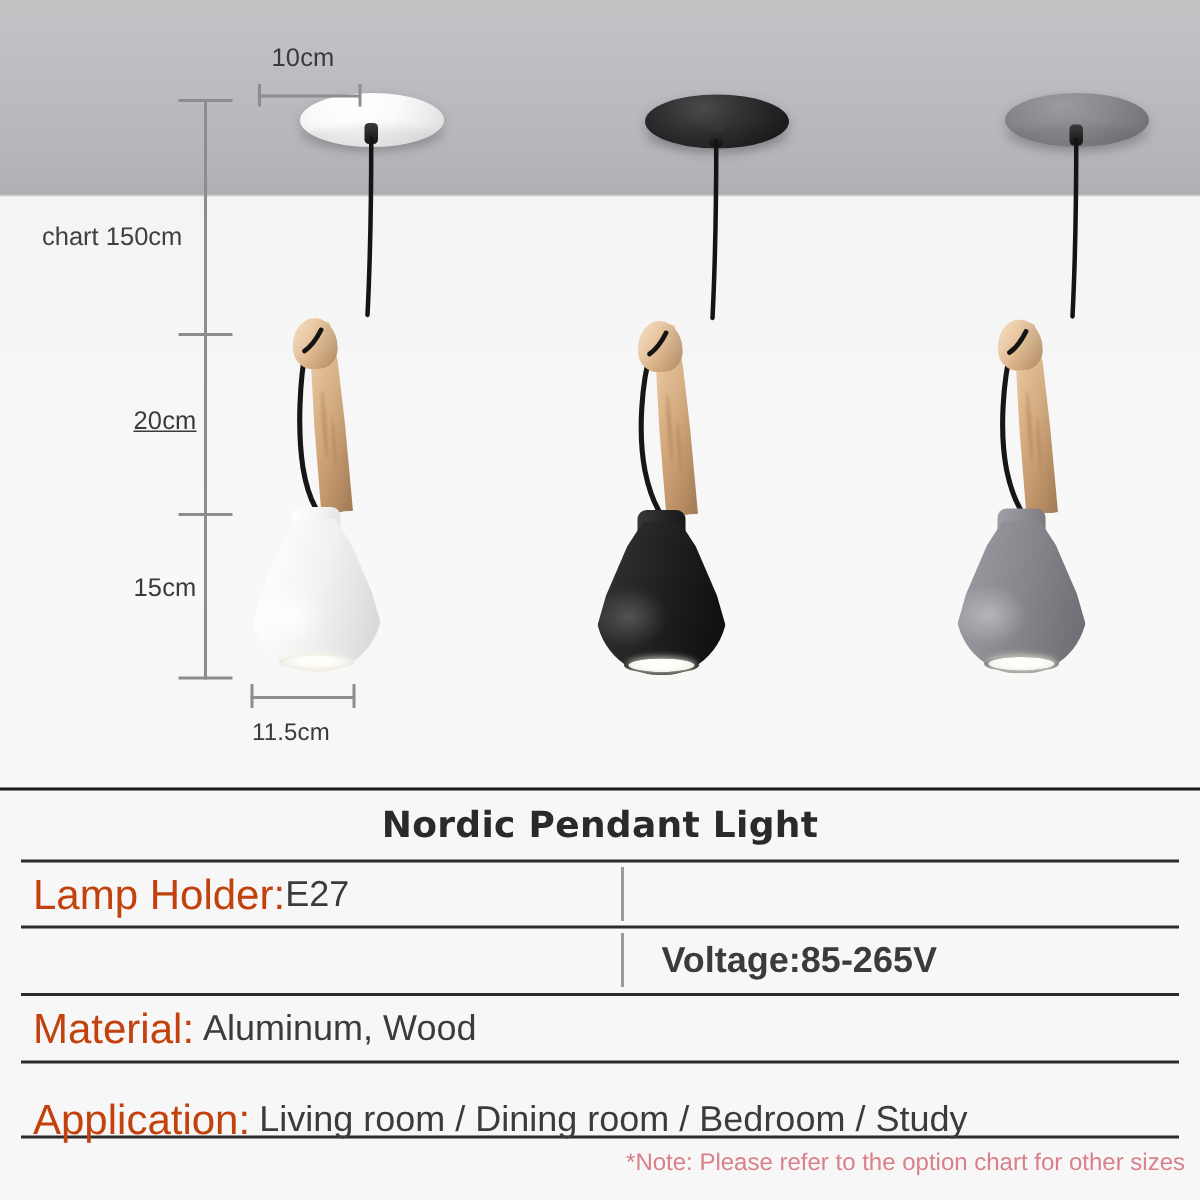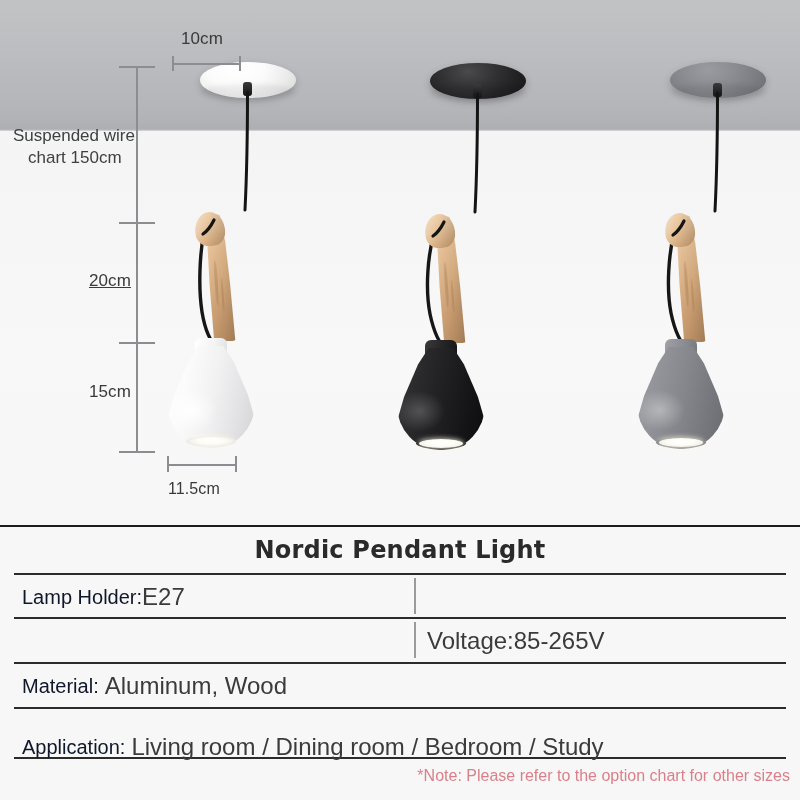--- a/index.html
+++ b/index.html
@@ -112,21 +112,21 @@
 
   
   .spec{position:absolute;left:0;top:518px;width:800px;height:282px;background:#f7f7f7;}
   .spec-top-border{position:absolute;left:0;top:7px;width:800px;height:2px;background:#1c1c1c;}
   .spec-title{position:absolute;left:0;top:18px;width:800px;text-align:center;
     font-size:24px;font-weight:bold;color:#2a2a2a;letter-spacing:.2px;
     font-family:"DejaVu Sans", sans-serif;}
   .rowline{position:absolute;height:1.5px;background:#2b2b2b;}
   .vline{position:absolute;width:1.5px;background:#9b9b9b;}
   .cell{position:absolute;display:flex;align-items:center;white-space:nowrap;}
-  .lbl{font-size:20px;color:#0f172a;}
+  .lbl{font-size:28px;color:#c2410c;}
   .val{font-size:24px;color:#3b3b3b;text-align:center;}
   .red{color:#e0302c;font-size:20px;}
   .note{position:absolute;font-size:16px;color:#d9808a;white-space:nowrap;}
 
   
   .bulb{position:absolute;width:22px;height:34px;}
   .bulb-glass{position:absolute;left:1px;top:0;width:20px;height:23px;border-radius:50% 50% 44% 44%;
     background:radial-gradient(ellipse at 36% 32%,#ffffff 0%,#fdfdfd 45%,#f0f0f0 76%,#e2e2e2 100%);}
   .bulb-lobe{position:absolute;top:5px;width:8px;height:14px;border-radius:50%;
     background:rgba(255,255,255,.9);}
@@ -240,21 +240,20 @@
     </div>
 
     <div class="dimline" style="left:172px;top:63px;width:68px;height:1.5px;"></div>
     <div class="dimline" style="left:172px;top:56px;width:1.5px;height:15px;"></div>
     <div class="dimline" style="left:239px;top:56px;width:1.5px;height:15px;"></div>
     <div class="dimlabel" style="left:181px;top:29px;">10cm</div>
 
     <div class="dimline" style="left:136px;top:66px;width:1.5px;height:157px;"></div>
     <div class="dimtick" style="left:119px;top:66px;width:36px;"></div>
     <div class="dimtick" style="left:119px;top:222px;width:36px;"></div>
-    <div class="wirelabel" style="left:13px;top:125px;">Suspended wire</div>
     <div class="wirelabel" style="left:28px;top:147px;">chart 150cm</div>
 
     <div class="dimline" style="left:136px;top:223px;width:1.5px;height:120px;"></div>
     <div class="dimtick" style="left:119px;top:342px;width:36px;"></div>
     <div class="dimlabel" style="left:89px;top:271px;text-decoration:underline;">20cm</div>
 
     <div class="dimline" style="left:136px;top:343px;width:1.5px;height:110px;"></div>
     <div class="dimtick" style="left:119px;top:451px;width:36px;"></div>
     <div class="dimlabel" style="left:89px;top:382px;">15cm</div>
 
@@ -276,21 +275,21 @@
     <div class="rowline" style="left:14px;top:239px;width:772px;"></div>
 
     <div class="vline" style="left:414px;top:60px;height:36px;"></div>
     <div class="vline" style="left:414px;top:104px;height:36px;"></div>
 
     <div class="cell" style="left:22px;top:62px;height:34px;">
       <span class="lbl">Lamp Holder:</span>
       <span class="val">E27</span>
     </div>
 
-    <div class="cell" style="left:427px;top:106px;height:34px;">
+    <div class="cell" style="left:441px;top:106px;height:34px;font-weight:bold;">
       <span class="val">Voltage:85-265V</span>
     </div>
 
     <div class="cell" style="left:22px;top:151px;height:34px;">
       <span class="lbl">Material:</span>
       <span class="val" style="margin-left:6px;">Aluminum, Wood</span>
     </div>
 
     <div class="cell" style="left:22px;top:212px;height:34px;">
       <span class="lbl">Application:</span>

